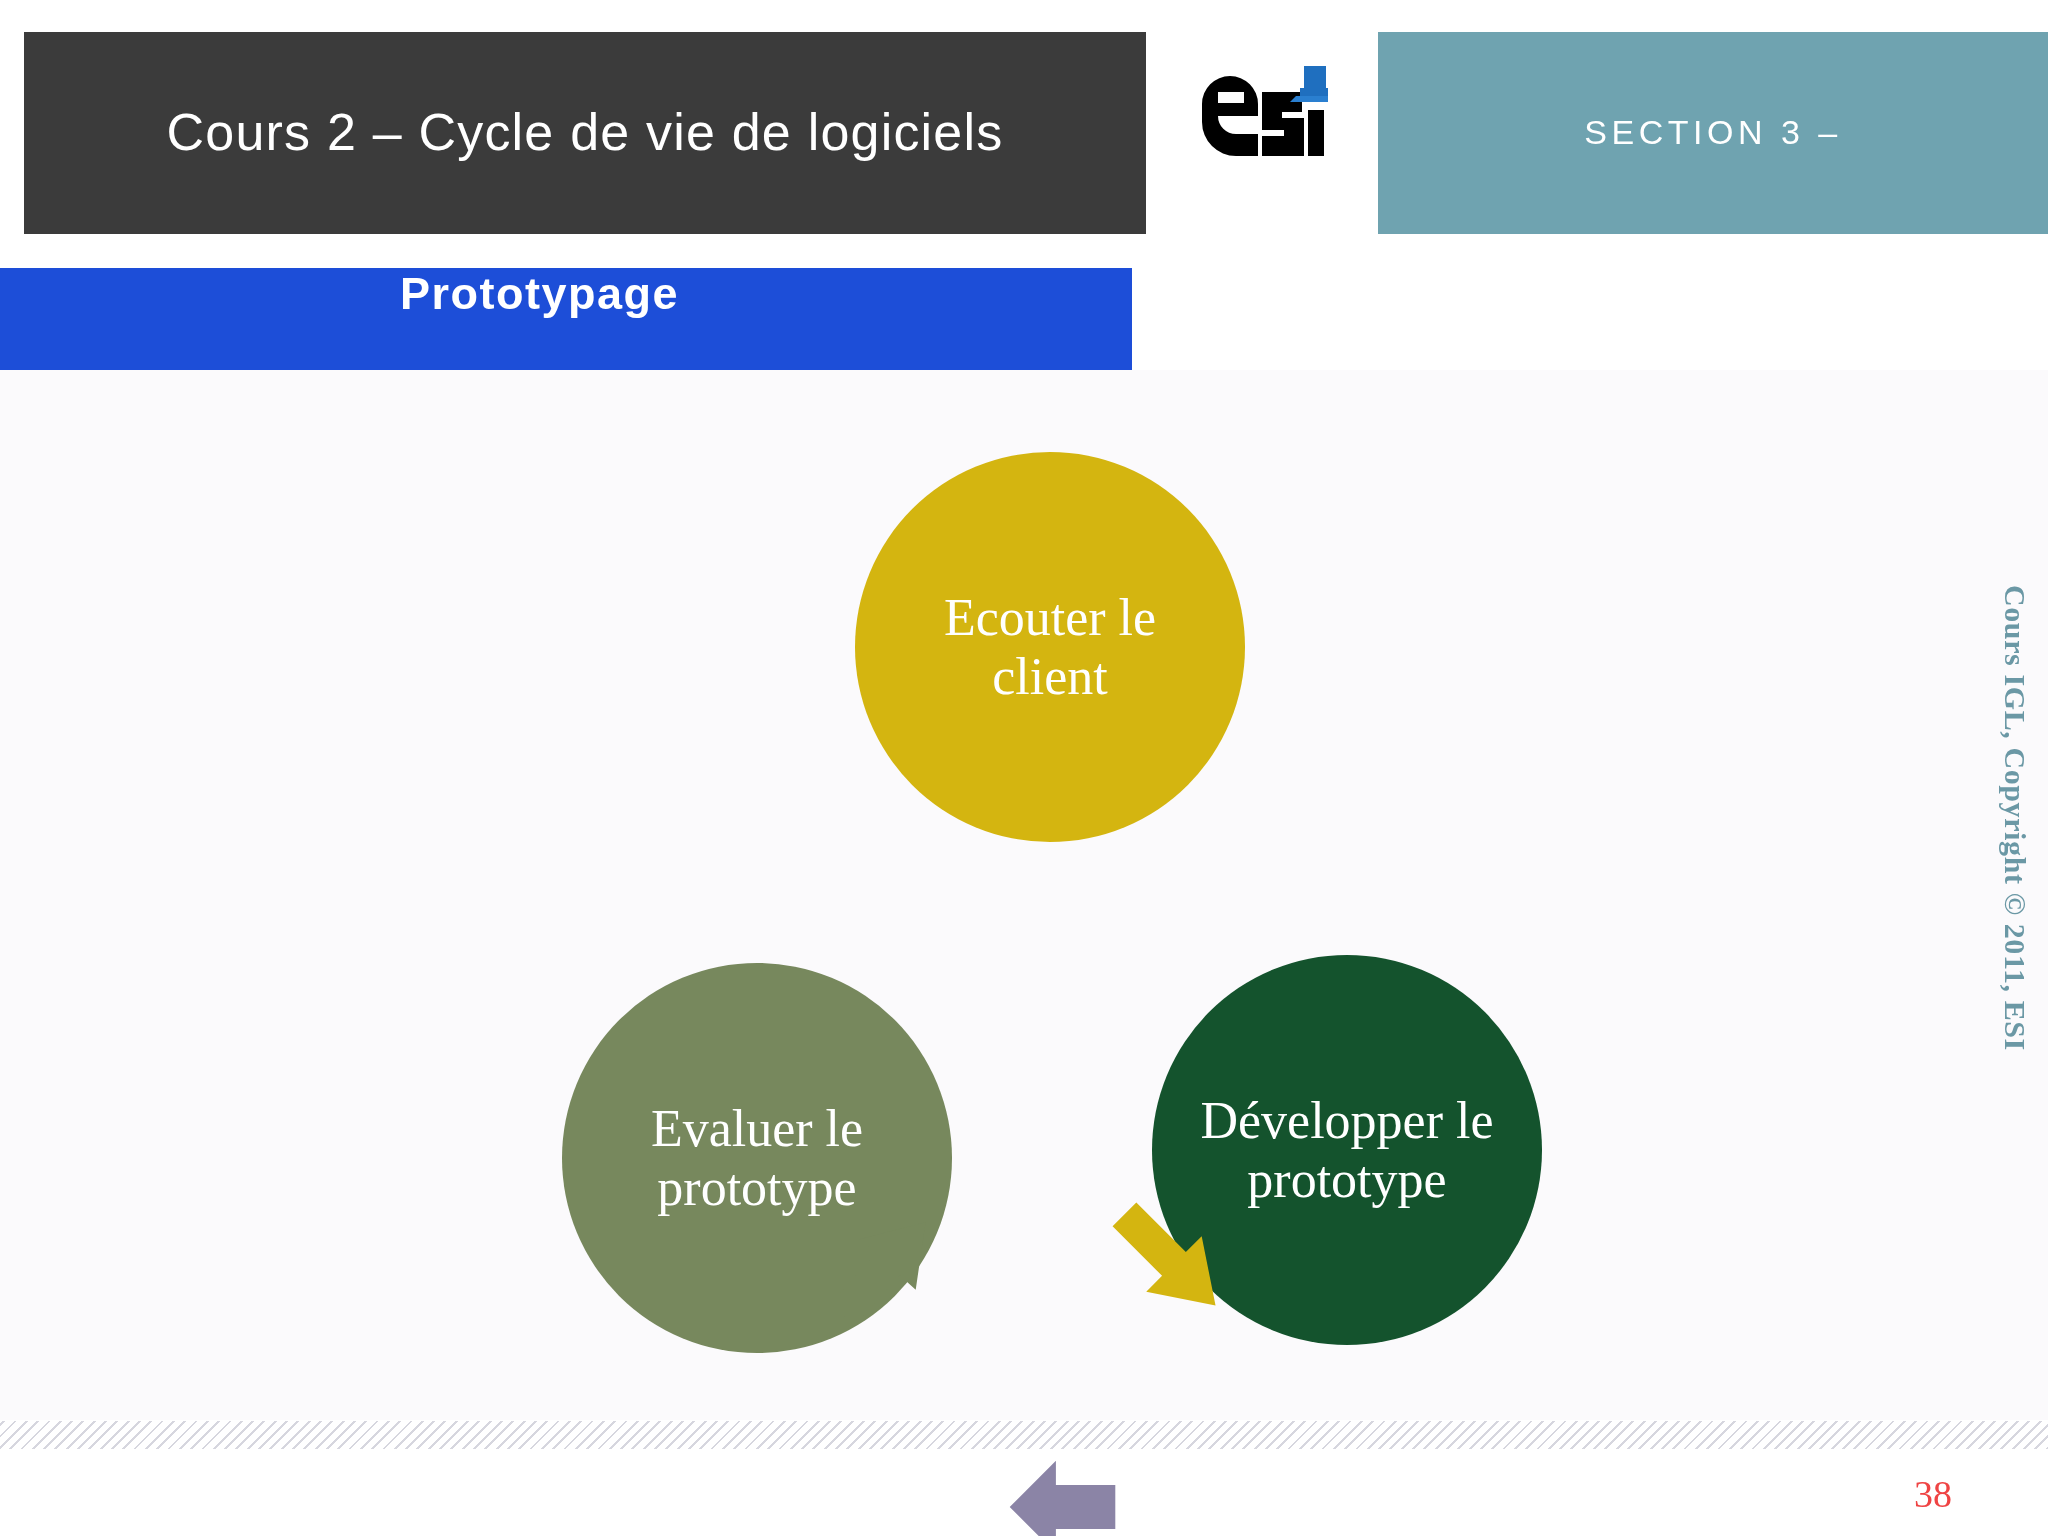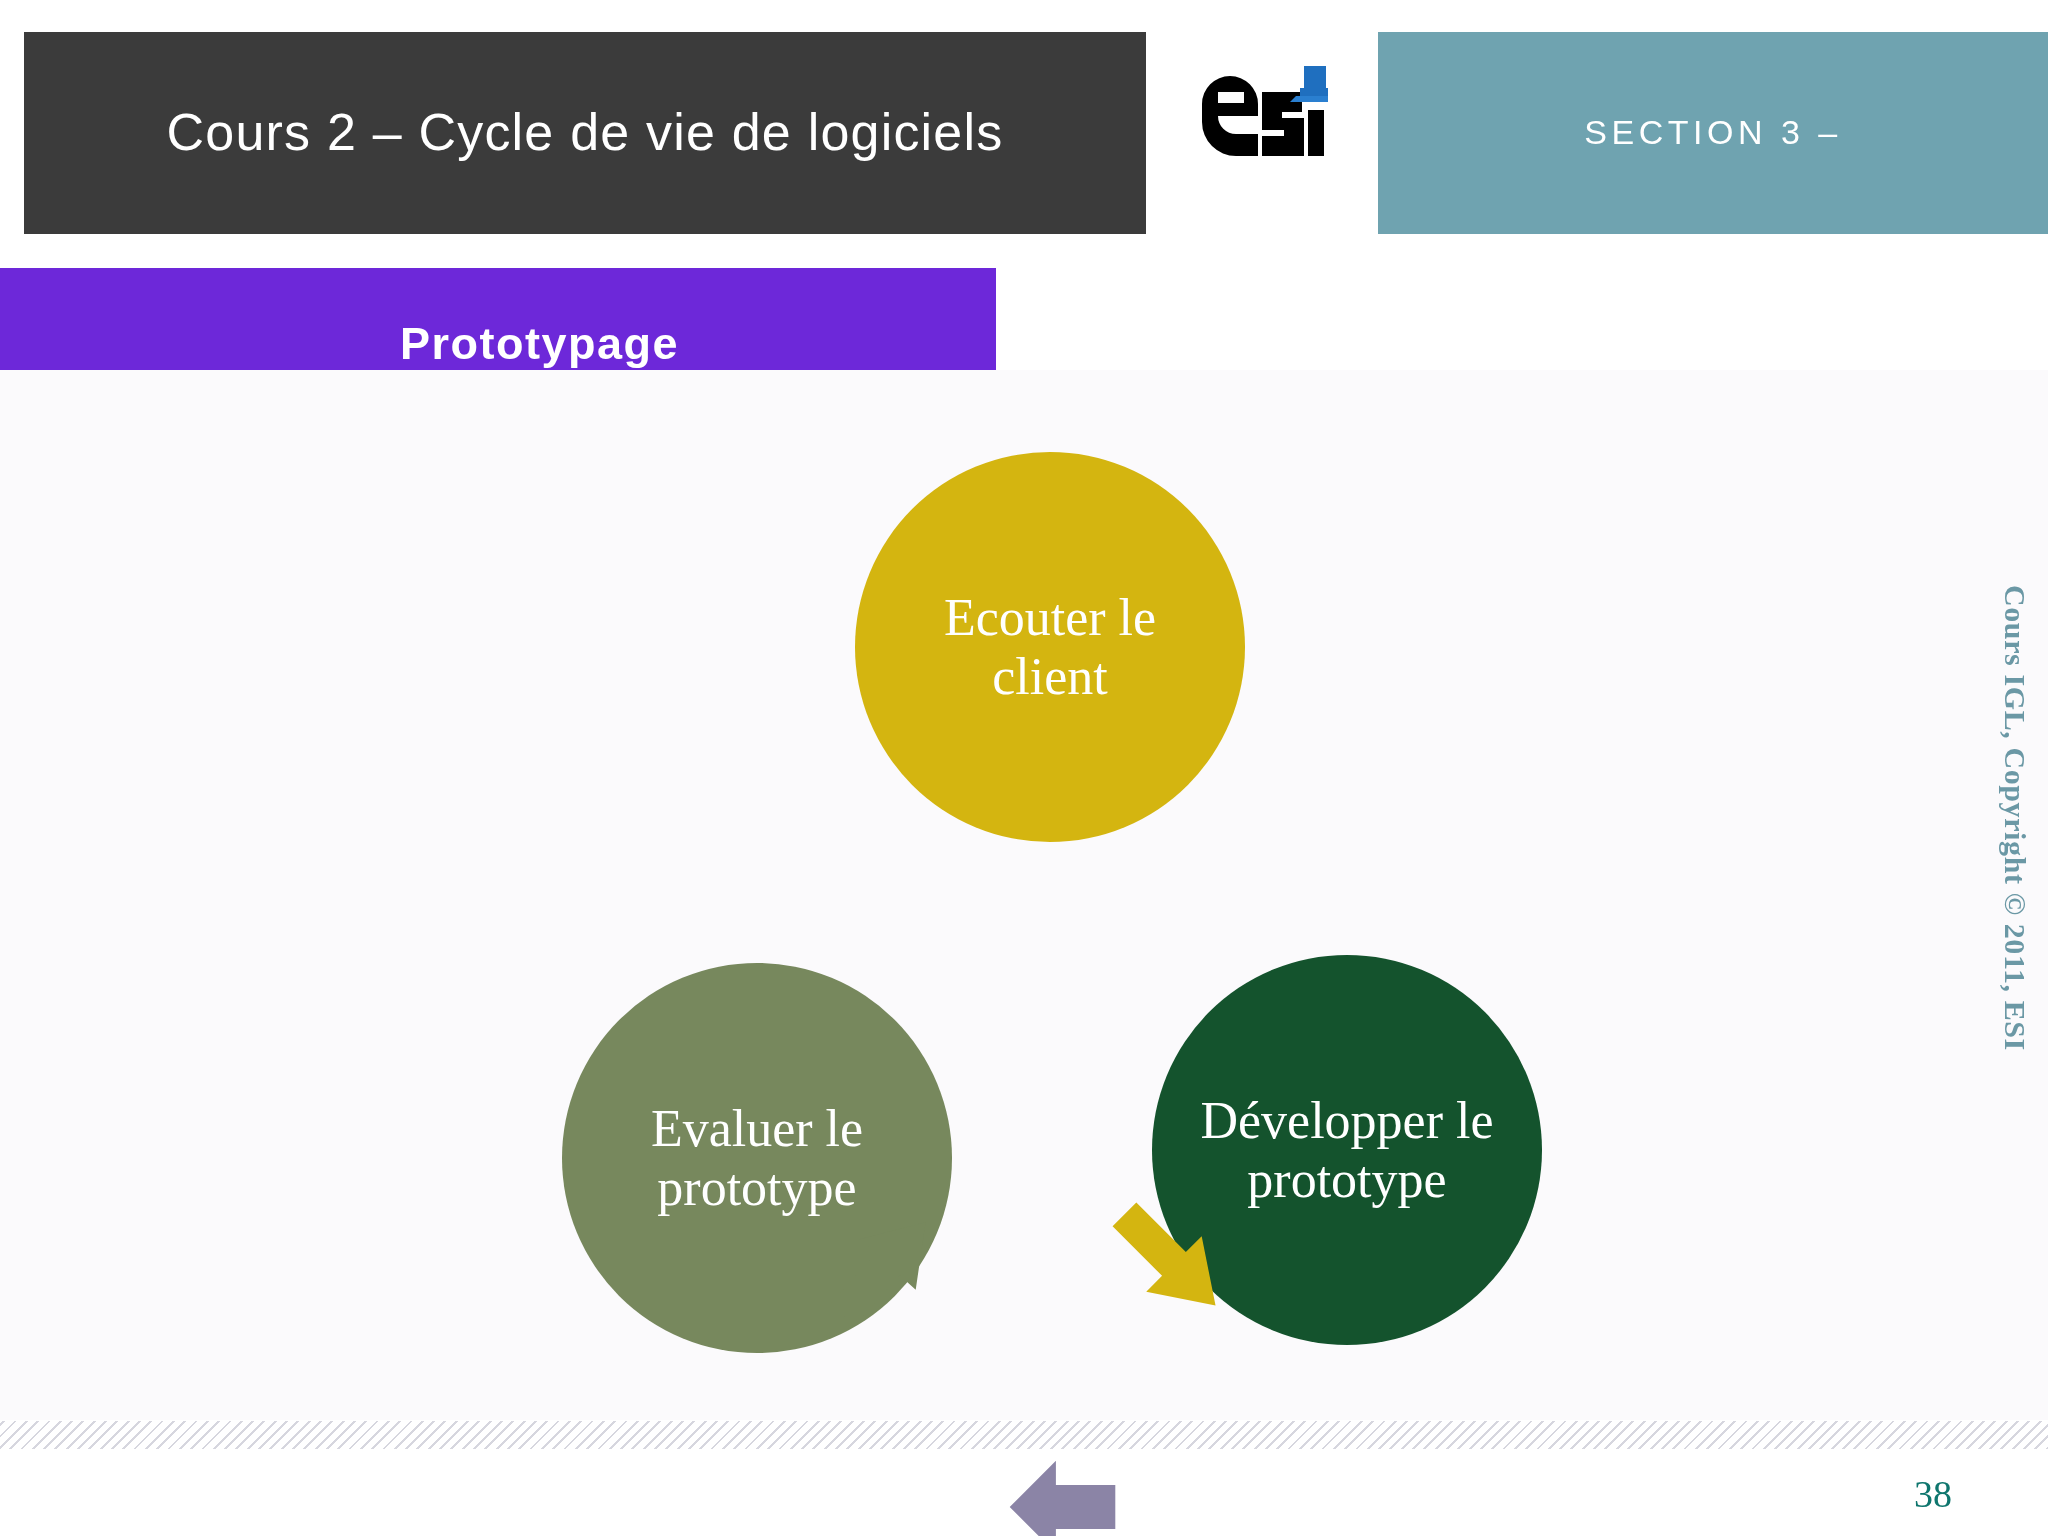--- a/index.html
+++ b/index.html
@@ -82,25 +82,25 @@
     line-height: 1.45;
     text-align: left;
     text-transform: uppercase;
   }
 
   
   .subtitle-bar {
     position: absolute;
     left: 0;
     top: 268px;
-    width: 996px;
+    width: 1132px;
     height: 102px;
-    background: #6d28d9;
-    display: flex;
-    align-items: flex-end;
+    background: #1d4ed8;
+    display: flex;
+    align-items: flex-start;
     box-sizing: border-box;
   }
   .subtitle-bar .subtitle-text {
     color: #ffffff;
     font-family: "Liberation Sans", sans-serif;
     font-size: 45px;
     font-weight: bold;
     letter-spacing: 1.5px;
     margin-left: 400px;
   }
@@ -187,21 +187,21 @@
       -45deg,
       #c9c9d4 0px, #c9c9d4 2px,
       #ffffff 2px, #ffffff 8px
     );
     opacity: 0.75;
   }
   .page-number {
     position: absolute;
     right: 96px;
     top: 1472px;
-    color: #0f766e;
+    color: #ef4444;
     font-family: "Liberation Serif", serif;
     font-size: 38px;
   }
 </style>
 </head>
 <body>
 
 <div id="slide">
 
   <div class="title-bar">

